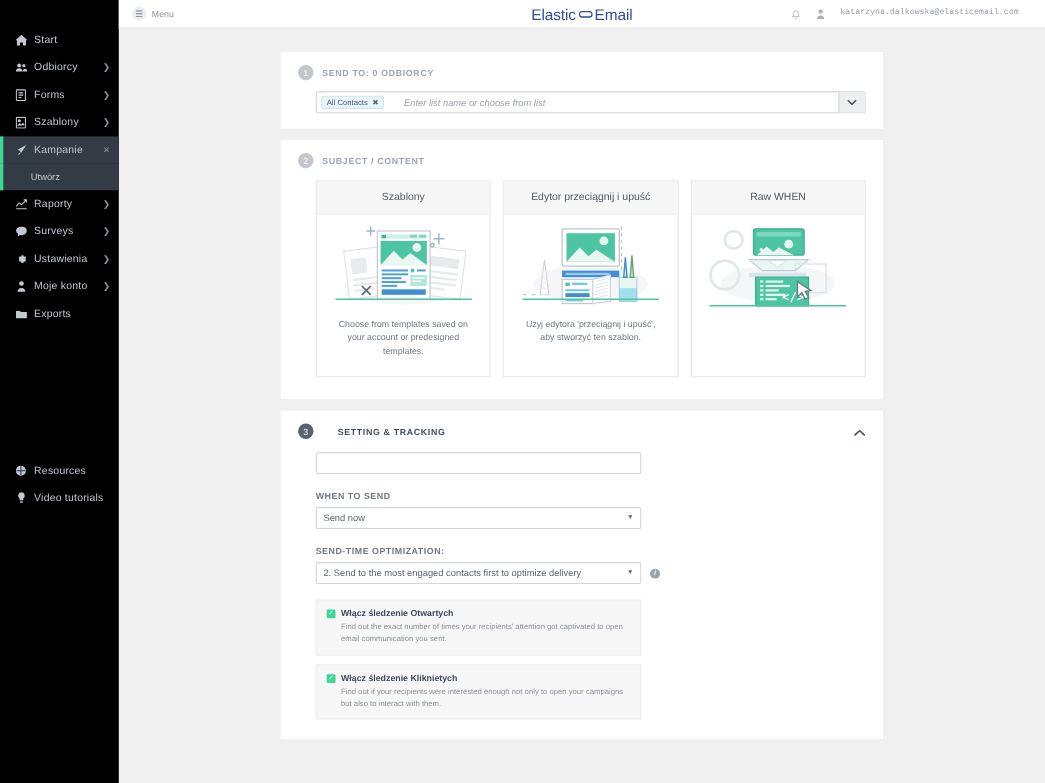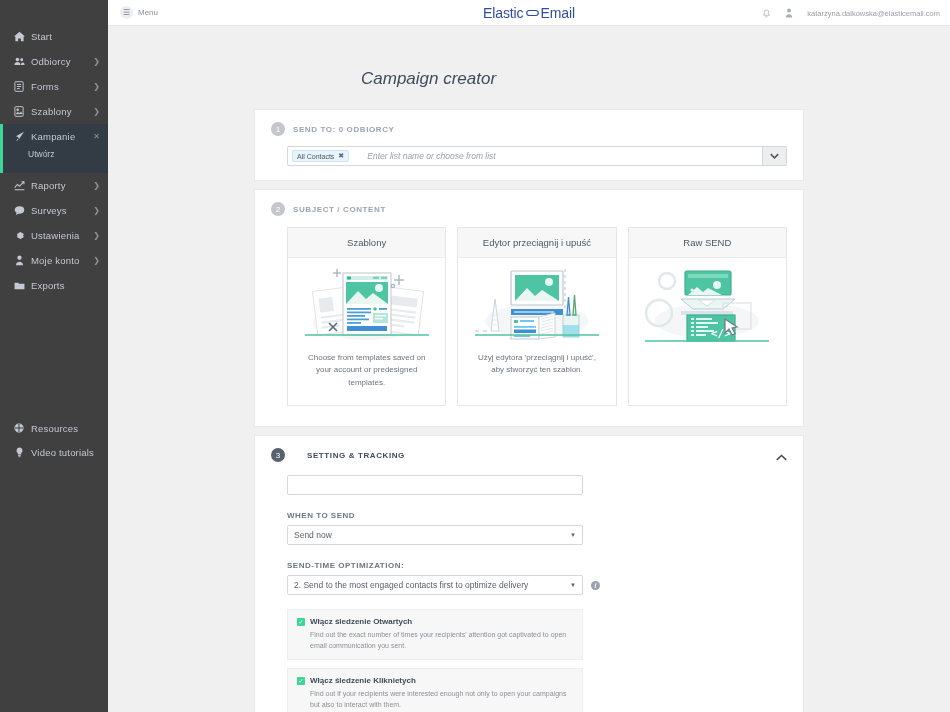--- a/index.html
+++ b/index.html
@@ -7,21 +7,21 @@
     width: 950px; height: 712px;
     font-family: "Liberation Sans", sans-serif;
     background: #ffffff;
     overflow: hidden;
   }
   .app { position: relative; width: 950px; height: 712px; display: flex; }
 
   
   .sidebar {
     width: 108px; height: 712px;
-    background: #404040;
+    background: #000000;
     flex: 0 0 108px;
     position: relative;
     display: flex; flex-direction: column;
   }
   .sb-top { padding-top: 24px; }
   .sb-item {
     position: relative;
     height: 25px;
     display: flex; align-items: center;
     padding-left: 10px;
@@ -52,21 +52,21 @@
     background: #333b45;
   }
   .sb-item.active::before {
     content: ""; position: absolute; left: 0; top: 0;
     width: 3px; height: 100%; background: #3dd598;
   }
   .sb-sub {
     background: #333b45;
     position: relative;
     height: 24px;
-    display: flex; align-items: flex-start;
+    display: flex; align-items: center;
     padding-left: 28px;
     cursor: pointer;
   }
   .sb-sub::before {
     content: ""; position: absolute; left: 0; top: 0;
     width: 3px; height: 100%; background: #3dd598;
   }
   .sb-sub-label { font-size: 8.5px; color: #c3c8d1; }
   .sb-bottom { margin-top: auto; padding-bottom: 248px; }
   .sb-bottom .sb-item { height: 24px; }
@@ -90,22 +90,22 @@
   }
   .menu-txt { font-size: 8px; color: #8b9099; }
   .brand {
     position: absolute; left: 50%; transform: translateX(-50%);
     font-size: 14px; color: #2f4d9e; font-weight: 400;
     letter-spacing: -0.1px;
     display: flex; align-items: center; gap: 2px;
   }
   .brand .link-ico { color: #2f4d9e; display: inline-flex; }
   .top-right {
-    position: absolute; right: 10px; top: 50%; transform: translateY(-50%);
-    display: flex; align-items: flex-end; gap: 14px;
+    position: absolute; right: 24px; top: 50%; transform: translateY(-50%);
+    display: flex; align-items: flex-start; gap: 14px; font-family: Liberation Mono, monospace;
   }
   .top-right .ti { color: #a9aeb6; display: flex; align-items: center; cursor: pointer; }
   .acct { font-size: 7.5px; color: #9aa0a8; cursor: pointer; }
 
   .content { flex: 1; overflow: hidden; padding: 0; }
 
   .page-title {
     font-size: 17px; font-style: italic; color: #3f4b5b;
     font-family: "Liberation Sans", sans-serif;
     margin: 43px 0 0 253px;
@@ -407,21 +407,20 @@
               <circle cx="6" cy="4" r="3.1"></circle>
               <path d="M.8 15c0-3.2 2.3-5.2 5.2-5.2S11.2 11.8 11.2 15z"></path>
             </svg>
         </span>
         <span class="acct">katarzyna.dalkowska@elasticemail.com</span>
       </div>
     </header>
 
     <div class="content">
 
-      <h1 class="page-title">Campaign creator</h1>
 
       <section class="card">
         <div class="step">
           <span class="step-num">1</span>
           <span class="step-title">SEND TO: 0 ODBIORCY</span>
         </div>
         <div class="recipients">
           <div class="rec-box">
             <div class="rec-inner">
               <span class="tag">
@@ -552,21 +551,21 @@
                 <g stroke="#b9c3cb" stroke-width="1" stroke-dasharray="4,4">
                   <line x1="8" y1="70" x2="24" y2="70"></line>
                 </g>
                 <line x1="8" y1="74" x2="132" y2="74" stroke="#4ec5a2" stroke-width="1.4"></line>
               </svg>
             </div>
             <div class="tpl-desc">Użyj edytora 'przeciągnij i upuść', aby stworzyć ten szablon.</div>
           </div>
 
           <div class="tpl">
-            <div class="tpl-head">Raw SEND</div>
+            <div class="tpl-head">Raw WHEN</div>
             <div class="tpl-img">
               <svg width="140" height="86" viewBox="0 0 140 86">
                 <ellipse cx="70" cy="60" rx="52" ry="17" fill="#f4f6f7"></ellipse>
                 <g fill="none" stroke="#e2e7ea" stroke-width="2.5">
                   <circle cx="30" cy="20" r="8"></circle>
                     <circle cx="22" cy="52" r="13"></circle>
                 </g>
                 <rect x="48" y="10" width="46" height="24" rx="2" fill="#4ec5a2" stroke="#3bb08d" stroke-width="1.2"></rect>
                 <rect x="51" y="13" width="40" height="4" fill="#7ed9bd"></rect>
                 <circle cx="80" cy="24" r="4" fill="#e7f7f1"></circle>

